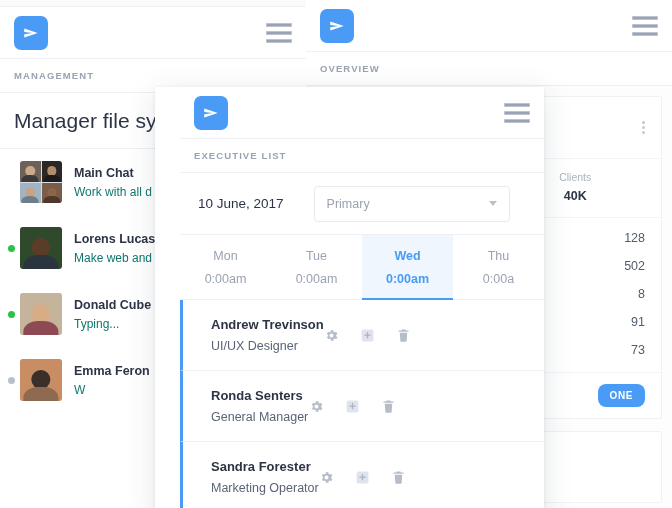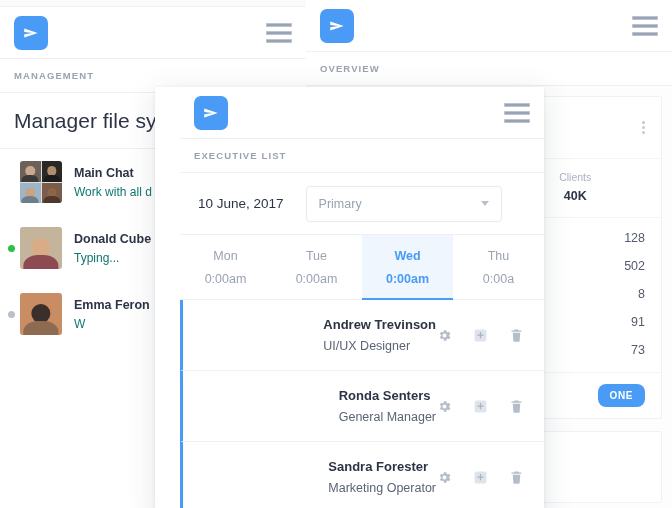--- a/index.html
+++ b/index.html
@@ -263,21 +263,21 @@
     z-index: 30;
     padding-left: 25px;
   }
   .date-row {
     height: 62px;
     display: flex;
     align-items: center;
     padding: 0 18px;
     box-sizing: border-box;
     border-bottom: 1px solid #eef0f3;
-    gap: 22px;
+    gap: 30px;
   }
   .date-text {
     font-size: 13.5px;
     color: #2c3445;
     white-space: nowrap;
   }
   .select {
     flex: 1;
     height: 36px;
     border: 1px solid #e7eaef;
@@ -317,21 +317,21 @@
     content: "";
     position: absolute;
     left: 0; right: 0; bottom: -1px;
     height: 2px;
     background: #4a9bf5;
   }
 
   .exec-row {
     display: flex;
     align-items: center;
-    justify-content: flex-end;
+    justify-content: flex-start;
     height: 71px;
     padding: 0 20px 0 28px;
     box-sizing: border-box;
     border-bottom: 1px solid #f1f2f5;
     border-left: 3px solid #4a9bf5;
     background: #fff;
   }
   .exec-name { font-size: 13px; font-weight: 700; color: #2c3445; margin-bottom: 7px; }
   .exec-role { font-size: 12.5px; color: #5a6475; }
   .exec-actions { display: flex; align-items: center; gap: 20px; }
@@ -386,20 +386,33 @@
           <div class="head" style="background:#8d6547"></div>
             <div class="body" style="background:#4d382b"></div>
         </div>
       </div>
       <div class="user-meta">
         <div class="user-name">Main Chat</div>
         <div class="user-sub">Work with all d</div>
       </div>
     </div>
 
+    <div class="user-row">
+      <span class="presence online"></span>
+      <div class="avatar">
+        <div class="ph" style="background:#2f4a2b">
+          <div class="head" style="background:#5b3c28"></div>
+            <div class="body" style="background:#2b3540"></div>
+        </div>
+      </div>
+      <div class="user-meta">
+        <div class="user-name">Lorens Lucas</div>
+        <div class="user-sub">Make web and</div>
+      </div>
+    </div>
 
     <div class="user-row">
       <span class="presence online"></span>
       <div class="avatar">
         <div class="ph" style="background:#c4b49c">
           <div class="head" style="background:#d8ad86"></div>
             <div class="body" style="background:#8e4a52"></div>
         </div>
       </div>
       <div class="user-meta">

